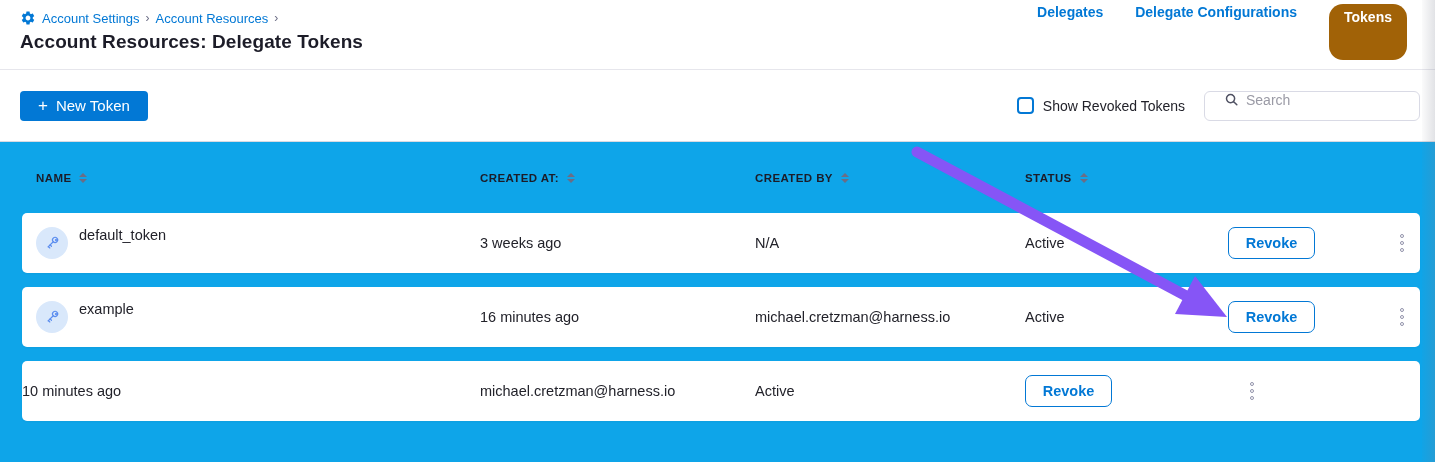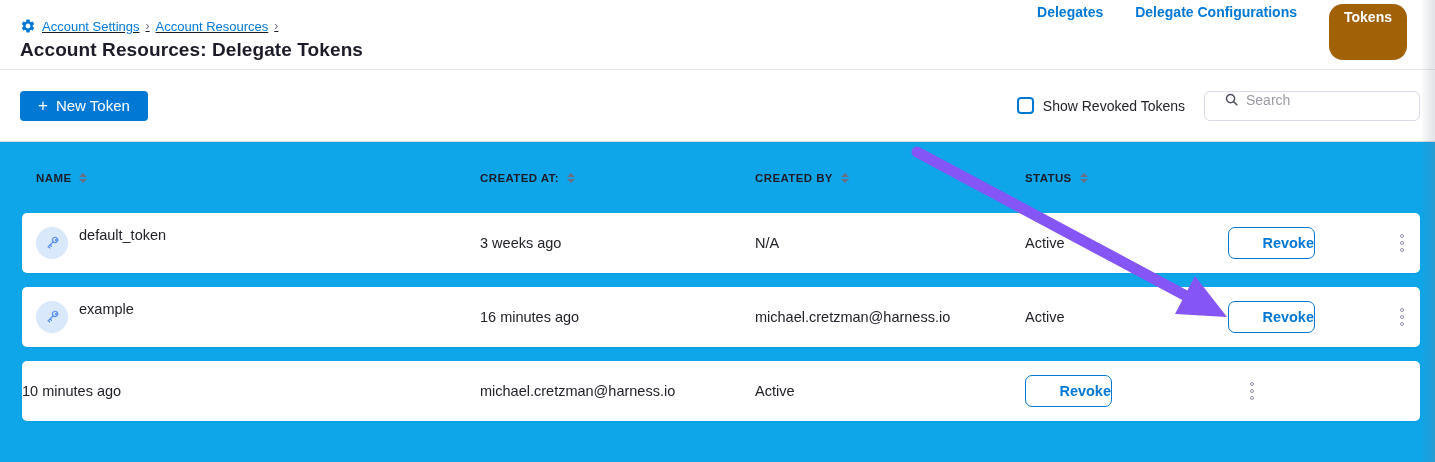--- a/index.html
+++ b/index.html
@@ -16,21 +16,21 @@
   .page-header {
     height: 70px;
     background: #fff;
     border-bottom: 1px solid #e6e6ec;
     display: flex;
     justify-content: space-between;
     padding: 0 28px 0 20px;
   }
   .breadcrumb {
     display: flex; align-items: center; gap: 6px;
-    padding-top: 18px; font-size: 13px; text-decoration: underline;
+    padding-top: 10px; font-size: 13px;
   }
   .breadcrumb a { color: #0278d5; text-decoration: none; cursor: pointer; }
   .breadcrumb .sep { color: #6b6d85; font-size: 12px; }
   .gear-icon { width: 16px; height: 16px; display: inline-block; }
   .page-title {
     font-size: 19px; font-weight: 700; color: #1c1c28;
     margin-top: 5px; letter-spacing: 0.1px;
   }
   .header-nav {
     display: flex; gap: 32px;
@@ -111,21 +111,21 @@
   }
   .cell { font-size: 14.5px; color: #22222a; }
   .name-cell { display: flex; gap: 11px; padding-left: 14px; }
   .avatar {
     width: 32px; height: 32px; border-radius: 50%; background: #d9e8fb;
     display: flex; align-items: center; justify-content: center; flex: 0 0 auto;
   }
   .btn-outline {
     background: #fff; border: 1.5px solid #0278d5; color: #0278d5;
     font-family: inherit; font-size: 14.5px; font-weight: 700;
-    width: 87px; height: 32px; border-radius: 7px; cursor: pointer; text-align: right;
+    width: 87px; height: 32px; border-radius: 7px; cursor: pointer;
   }
   .kebab-cell { display: flex; justify-content: flex-start; padding-left: 18px; }
   .kebab { display: flex; flex-direction: column; gap: 3px; cursor: pointer; padding: 4px; }
   .kebab span {
     width: 4px; height: 4px; border: 1.2px solid #9293ab;
     border-radius: 50%; background: transparent; display: block;
   }
 
   
   .arrow-overlay {

